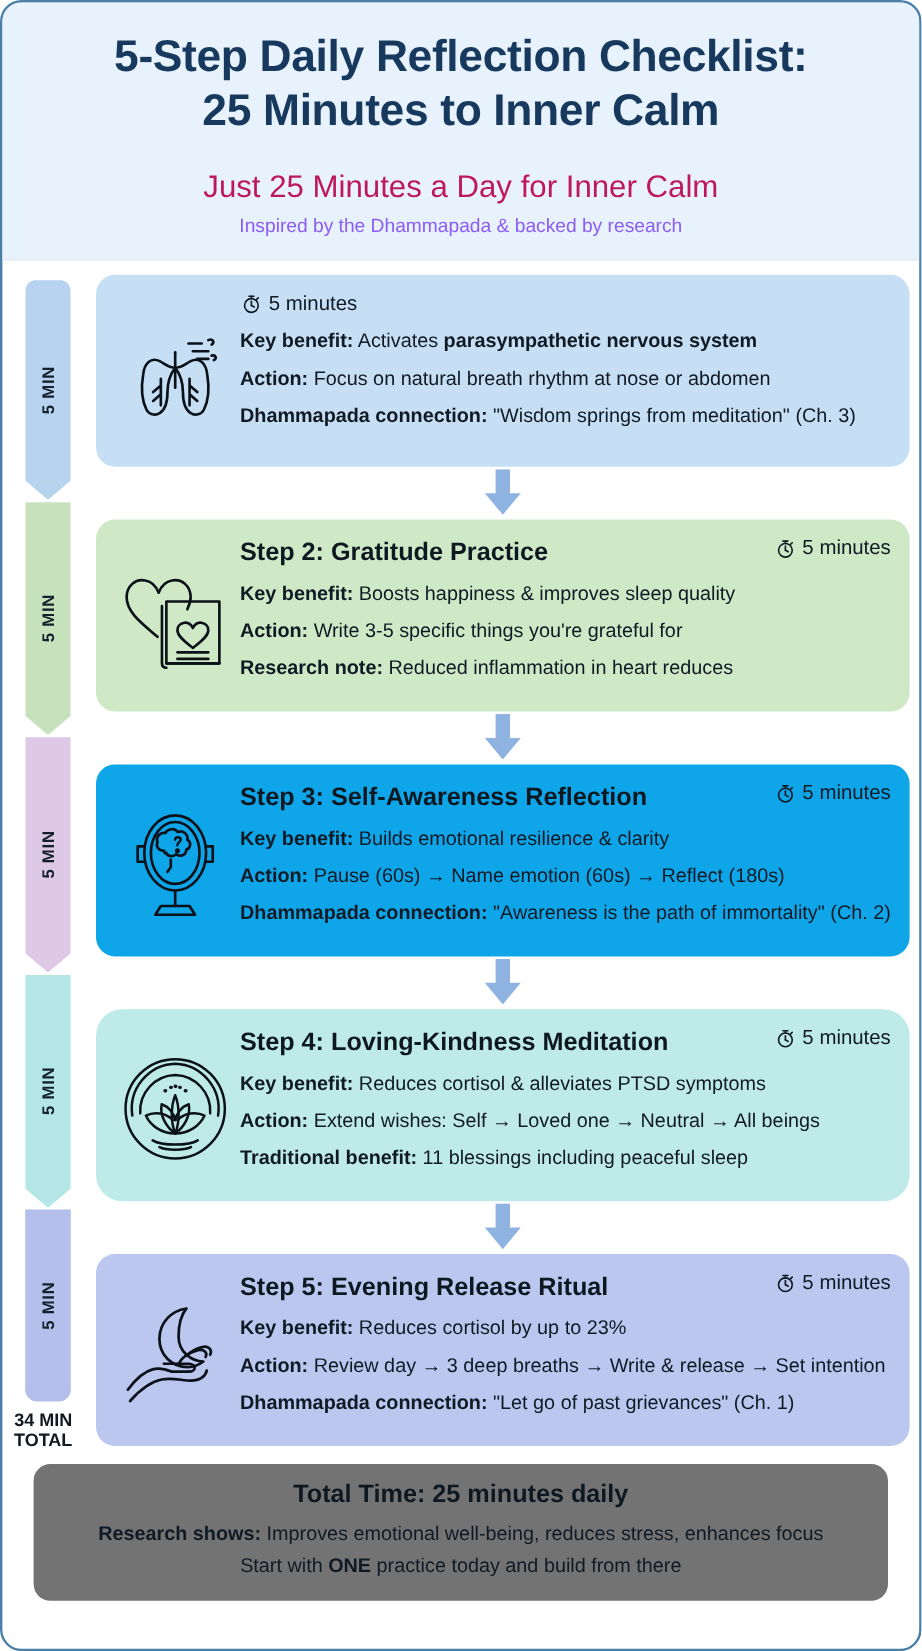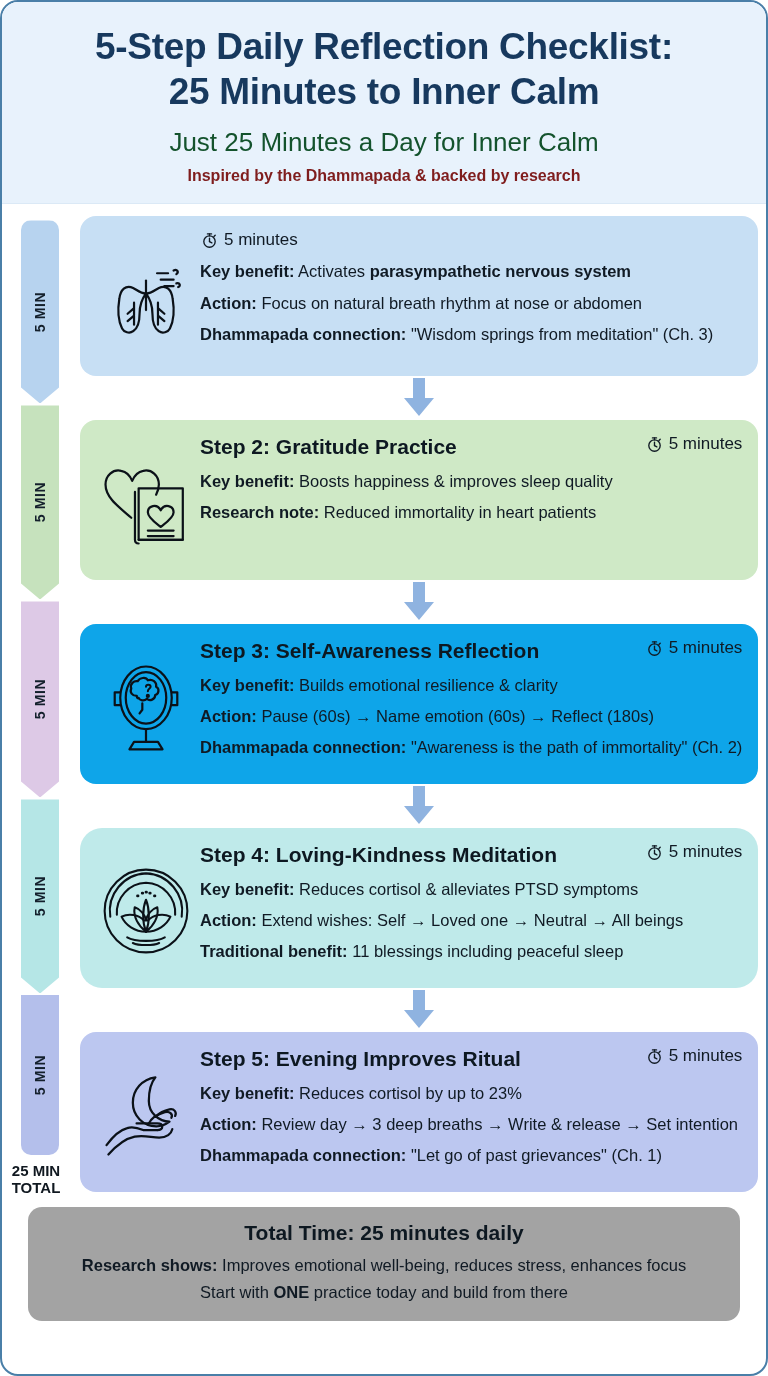--- a/index.html
+++ b/index.html
@@ -29,31 +29,31 @@
     border-bottom: 1px solid #dbe9f6;
   }
   #header h1 {
     color: #17395e;
     font-size: 37px;
     font-weight: bold;
     line-height: 1.22;
     letter-spacing: -0.3px;
   }
   #header .subtitle {
-    margin-top: 13px;
-    color: #14532d;
+    margin-top: 26px;
+    color: #be185d;
     font-size: 26px;
     font-weight: 400;
     line-height: 1.2;
   }
   #header .tagline {
     margin-top: 9px;
-    color: #7f1d1d;
+    color: #8b5cf6;
     font-size: 16px;
-    font-weight: 700;
+    font-weight: 400;
   }
 
   
   #body {
     display: flex;
     padding: 12px 14px 0 14px;
   }
 
   
   #rail {
@@ -147,21 +147,21 @@
     height: 44px;
     display: flex;
     align-items: center;
     justify-content: center;
   }
   .connector svg { display: block; }
 
   
   #footer-wrap { padding: 10px 26px 16px 26px; }
   #footer {
-    background: #a3a3a3;
+    background: #737373;
     border-radius: 14px;
     padding: 14px 18px 16px 18px;
     text-align: center;
   }
   #footer .f-title {
     font-size: 21px;
     font-weight: bold;
     color: #0d1821;
     margin-bottom: 7px;
   }
@@ -198,21 +198,21 @@
         <div class="rail-seg" style="height: 196px; background: rgb(221, 201, 230); margin-bottom: 8px; clip-path: polygon(0px 0px, 100% 0px, 100% calc(100% - 16px), 50% 100%, 0px calc(100% - 16px)); margin-top: -6px;">
           <span class="rail-label">5 MIN</span>
         </div>
         <div class="rail-seg" style="height: 194px; background: rgb(181, 230, 230); margin-bottom: 8px; clip-path: polygon(0px 0px, 100% 0px, 100% calc(100% - 16px), 50% 100%, 0px calc(100% - 16px)); margin-top: -6px;">
           <span class="rail-label">5 MIN</span>
         </div>
         <div class="rail-seg" style="height: 160px; background: rgb(180, 191, 235); margin-bottom: 0px; border-radius: 0px 0px 10px 10px; margin-top: -6px;">
           <span class="rail-label">5 MIN</span>
         </div>
         <div class="rail-total">
-          <div>25 MIN</div>
+          <div>34 MIN</div>
           <div>TOTAL</div>
         </div>
       </div>
     <div id="cards">
         <div class="step-card" style="background: rgb(199, 223, 244);">
           <div class="card-icon">
             <span class="step-icon">
               <svg width="92" height="92" viewBox="0 0 100 100" fill="none" stroke="#0b1118" stroke-width="2.4" stroke-linecap="round" stroke-linejoin="round">
                 <path d="M50 30 V62"></path>
                 <path d="M50 44 C44 44 40 40 36 38 C28 34 22 40 21 50 C19 62 20 74 24 82 C26 86 32 88 36 85 C41 82 43 74 43 66 C43 56 47 48 50 44Z"></path>
@@ -275,21 +275,22 @@
                     <path d="M12 14 L15 15.6"></path>
                     <path d="M9.4 4.3 h5.2"></path>
                     <path d="M12 4.3 v2.4"></path>
                     <path d="M17.6 7.6 l1.6 -1.6"></path>
                   </svg>
                 </span>
                 <span>5 minutes</span>
               </div>
             </div>
             <div class="card-line"><span class="lbl">Key benefit:</span><span> Boosts happiness &amp; improves sleep quality</span></div>
-            <div class="card-line"><span class="lbl">Research note:</span><span> Reduced immortality in heart patients</span></div>
+            <div class="card-line"><span class="lbl">Action:</span><span> Write 3-5 specific things you're grateful for</span></div>
+            <div class="card-line"><span class="lbl">Research note:</span><span> Reduced inflammation in heart reduces</span></div>
           </div>
         </div>
         <div class="connector">
           <svg width="44" height="40" viewBox="0 0 44 40">
             <path d="M16 0 h12 v20 h9 L22 38 L7 20 h9 Z" fill="#8fb3e0"></path>
           </svg>
         </div>
         <div class="step-card" style="background: #0ea5e9;">
           <div class="card-icon">
             <span class="step-icon">
@@ -387,21 +388,21 @@
                 <path d="M10 82 C16 74 24 66 32 64 C38 62 44 64 49 66 L64 66"></path>
                 <path d="M64 66 c7 0 7 -7 0 -7 h-22"></path>
                 <path d="M55 59 c3 -6 10 -10 17 -12 c5 -1.5 9 2 7 6"></path>
                 <path d="M62 52 c4 -4 10 -7 15 -8 c5 -1 8 3 6 7"></path>
                 <path d="M12 92 C20 83 30 75 40 73 C50 71 58 74 66 74 c8 0 13 -4 14 -9"></path>
               </svg>
             </span>
           </div>
           <div class="card-body">
             <div class="card-top">
-              <div class="step-title">Step 5: Evening Improves Ritual</div>
+              <div class="step-title">Step 5: Evening Release Ritual</div>
               <div class="duration">
                 <span class="timer-ic">
                   <svg width="19" height="20" viewBox="0 0 24 24" fill="none" stroke="#101a24" stroke-width="1.7" stroke-linecap="round">
                     <circle cx="12" cy="14" r="7.2"></circle>
                     <path d="M12 14 L12 9.6"></path>
                     <path d="M12 14 L15 15.6"></path>
                     <path d="M9.4 4.3 h5.2"></path>
                     <path d="M12 4.3 v2.4"></path>
                     <path d="M17.6 7.6 l1.6 -1.6"></path>
                   </svg>

